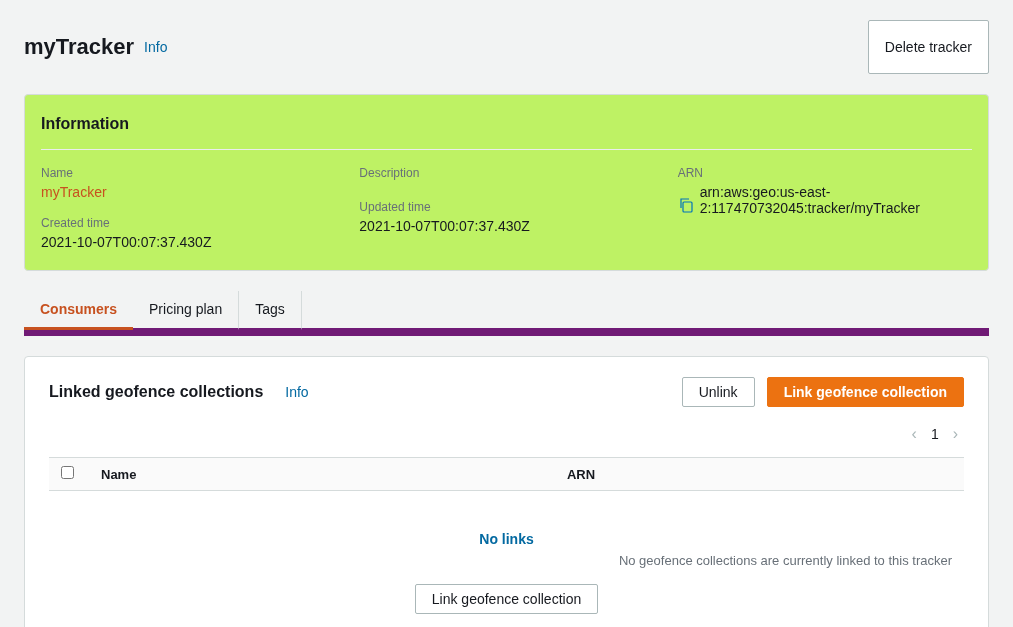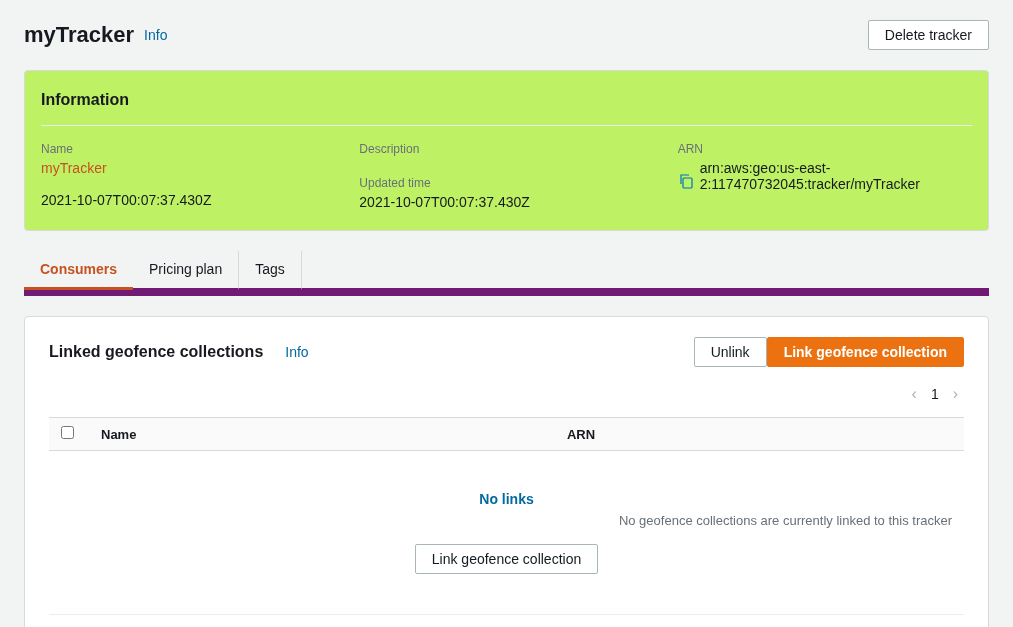--- a/index.html
+++ b/index.html
@@ -30,21 +30,21 @@
     .info-link {
       color: #0369a1;
       font-size: 14px;
       text-decoration: none;
       cursor: pointer;
     }
     .btn-delete {
       background: #fff;
       border: 1px solid #aab7b8;
       border-radius: 2px;
-      padding: 6px 16px;
+      padding: 18px 16px;
       font-size: 14px;
       cursor: pointer;
       color: #16191f;
     }
 
     .info-card {
       background: #bef264;
       border: 1px solid #d5dbdb;
       border-radius: 4px;
       padding: 20px 16px;
@@ -136,20 +136,21 @@
       align-items: center;
       gap: 22px;
     }
     .content-card-title {
       font-size: 16px;
       font-weight: 700;
     }
     .content-card-actions {
       display: flex;
       align-items: center;
+      gap: 12px;
     }
     .btn-unlink {
       background: #fff;
       border: 1px solid #aab7b8;
       border-radius: 2px;
       padding: 6px 16px;
       font-size: 14px;
       cursor: pointer;
       color: #16191f;
     }
@@ -251,20 +252,21 @@
 <div class="info-card">
   <div class="info-card-title">Information</div>
   <hr class="info-divider">
   <div class="info-grid">
     <div>
       <div class="info-label">Name</div>
       <div class="info-value">
         <a class="info-value-link">myTracker</a>
       </div>
       <div style="height:16px"></div>
+      <div class="info-label">Created time</div>
       <div class="info-value">2021-10-07T00:07:37.430Z</div>
     </div>
     <div>
       <div class="info-label">Description</div>
       <div class="info-value"></div>
       <div style="height:16px"></div>
       <div class="info-label">Updated time</div>
       <div class="info-value">2021-10-07T00:07:37.430Z</div>
     </div>
     <div>

